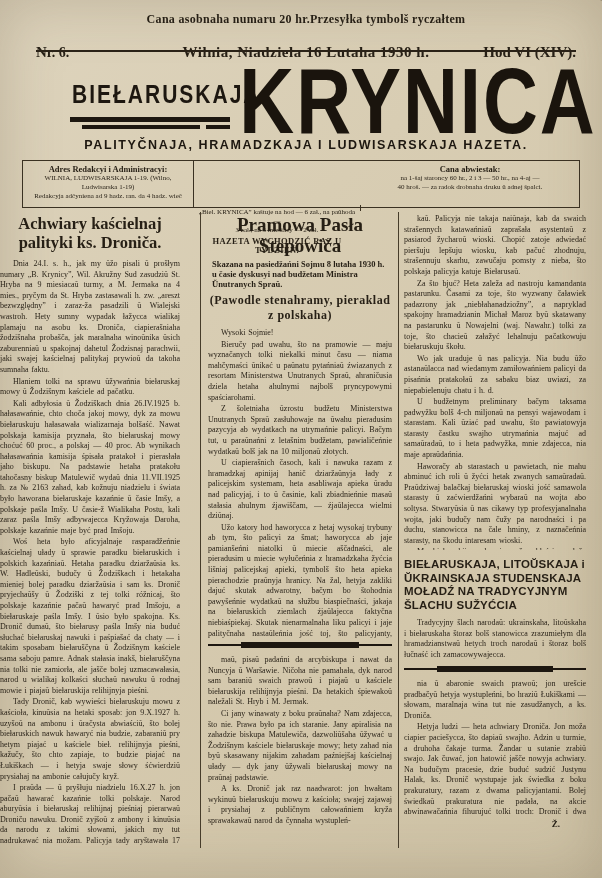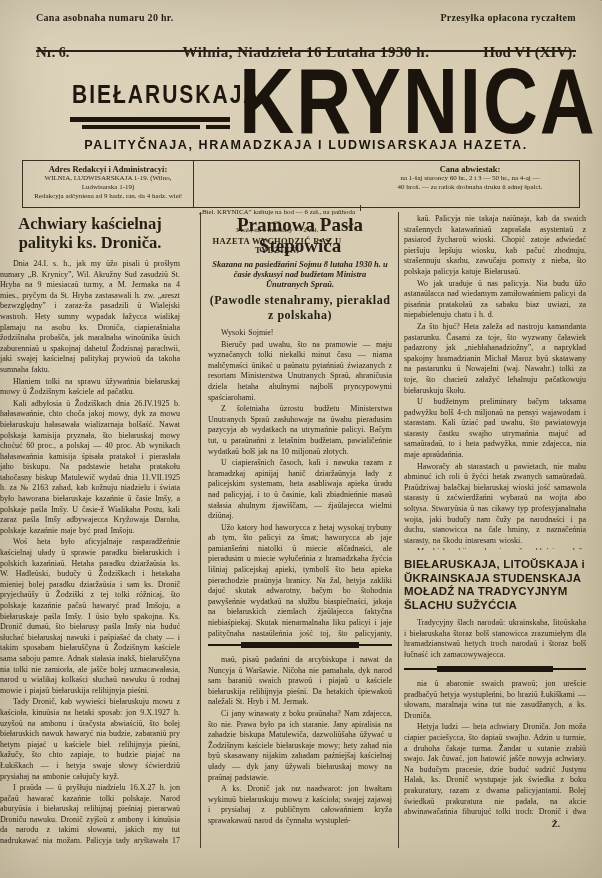--- a/index.html
+++ b/index.html
@@ -4,21 +4,21 @@
 <style>
   html,body{margin:0;padding:0;}
   body{width:602px;height:878px;overflow:hidden;background:#b9ae93;}
   .page{
     position:relative;width:602px;height:878px;
     background:linear-gradient(135deg,#ded4bd 0%,#d8cdb3 35%,#d3c7ab 70%,#cdc1a4 100%);
     box-shadow:inset 0 0 60px rgba(90,75,50,.25);
     color:#261f15;font-family:"Liberation Serif", serif;
   }
   
-  .topline{position:absolute;top:12px;left:36px;right:26px;display:flex;justify-content:space-between;font-size:10px;font-weight:bold;letter-spacing:.3px;}
+  .topline{position:absolute;top:12px;left:36px;right:26px;display:flex;justify-content:center;font-size:12px;font-weight:bold;letter-spacing:.3px;}
   .dateline{position:absolute;top:28px;left:36px;right:26px;display:flex;align-items:baseline;}
   .issue-no{font-size:14px;font-weight:bold;width:120px;margin-top:16px;}
   .issue-no::first-letter{font-size:15px;}
   .date-center{flex:1;text-align:center;font-size:15px;font-weight:bold;letter-spacing:.5px;}
   .year-right{width:120px;text-align:right;font-size:15px;font-weight:bold;}
   .head-rule{position:absolute;top:50px;left:36px;right:26px;height:2px;background:#2a2217;}
   
   .kicker{position:absolute;top:82px;left:72px;font-family:"Liberation Sans",sans-serif;font-weight:bold;font-size:21px;letter-spacing:2px;transform:scaleY(1.25);color:#1d1710;}
   .kicker-bar1{position:absolute;top:117px;left:70px;width:160px;height:5px;background:#1d1710;}
   .kicker-bar2{position:absolute;top:125px;left:82px;width:118px;height:4px;background:#1d1710;}
@@ -35,21 +35,21 @@
   
   .vrule{position:absolute;top:212px;height:636px;width:1px;background:#463c2a;}
   .vrule.v1{left:200px;} .vrule.v2{left:398px;}
   .col{position:absolute;top:214px;overflow:hidden;}
   .col1{left:0;width:180px;height:634px;}
   .col2{left:208px;width:184px;height:634px;}
   .col3{left:404px;width:182px;height:634px;}
   .para{margin:0 0 1px 0;font-size:8px;line-height:10.6px;text-align:justify;text-indent:13px;word-spacing:.8px;}
   .h1-a{font-size:16.5px;font-weight:bold;text-align:center;line-height:19px;margin:0 0 7px 0;}
   .h1-b{font-size:19px;font-weight:bold;text-align:center;line-height:21px;margin:0 0 3px 0;}
-  .sub-b{font-size:8.5px;font-weight:bold;text-align:center;line-height:10px;margin:0 4px 4px 4px;font-style:italic;}
+  .sub-b{font-size:8.5px;font-weight:bold;line-height:10px;margin:0 4px 4px 4px;}
   .note-b{font-size:12px;font-weight:bold;text-align:center;letter-spacing:.5px;margin:0 0 5px 0;}
   .h1-c{font-family:"Liberation Sans",sans-serif;font-size:11.5px;font-weight:bold;line-height:13.5px;margin:8px 0 6px 0;letter-spacing:.2px;}
   .part{overflow:hidden;}
   .p2-top{height:424px;}
   .p3-top{height:336px;}
   .p3-art3{height:112px;}
   .p2-cont{height:178px;}
   .p3-cont{height:138px;}
   .rule-fancy{position:relative;height:7px;margin:4px 0 6px 0;}
   .rule-fancy .thin{position:absolute;top:2px;left:0;right:0;height:2px;background:#1d1710;}
@@ -58,21 +58,21 @@
   .corner-line{position:absolute;top:0;right:0;width:40px;height:1px;background:rgba(60,50,30,.5);transform:rotate(32deg);transform-origin:right top;}
 </style>
 </head>
 <body>
 
 <div class="page">
   <div class="corner-line"></div>
 
   <div class="topline">
     <span>Cana asobnaha numaru 20 hr.</span>
-    <span>Przesyłka opłacona ryczałtem</span>
+    <span>Przesyłka tymbolš ryczałtem</span>
   </div>
   <div class="dateline">
     <span class="issue-no">Nr. 6.</span>
     <span class="date-center">Wilnia, Niadziela 16 Lutaha 1930 h.</span>
     <span class="year-right">Hod VI (XIV).</span>
   </div>
   <div class="head-rule"></div>
 
   <div class="kicker">BIEŁARUSKAJA</div>
   <div class="kicker-bar1"></div>
@@ -134,22 +134,22 @@
     <div class="part p2-cont">
         <p class="para">maŭ, pisaŭ padańni da arcybiskupa i nawat da Nuncyja ŭ Waršawie. Ničoha nie pamahała, dyk narod sam baraniŭ swaich prawoŭ i piajaŭ u kaściele biełaruskija relihijnyja pieśni. Da hetakich śpiewakoŭ naležali St. Hryb i M. Jermak.</p>
         <p class="para">Ci jany winawaty z boku praŭnaha? Nam zdajecca, što nie. Prawa było pa ich staranie. Jany apiralisia na zahadzie biskupa Matulewiča, dazwoliŭšaha ŭžywać u Žodzišnym kaściele biełaruskaje mowy; hety zahad nia byŭ skasawany nijakim zahadam paźniejšaj kaścielnaj ułady — dyk jany ŭžywali biełaruskaj mowy na praŭnaj padstawie.</p>
         <p class="para">A ks. Dronič jak raz naadwarot: jon hwałtam wykinuŭ biełaruskuju mowu z kaścioła; swajej zajawaj i prysiahaj z publičnym całowańniem kryža sprawakawaŭ narod da čynnaha wystupleń-</p>
       </div>
   </div>
 
   <div class="col col3">
     <div class="part p3-top">
         <p class="para">kaŭ. Palicyja nie takaja naiŭnaja, kab da swaich strašennych katawańniaŭ zaprašała asystentaŭ z pasiarod žycharoŭ wioski. Chopić zatoje adwiedać pieršuju lepšuju wiosku, kab pačuć zhodnuju, strašennuju skarhu, zawučaju pomsty z nieba, što polskaja palicyja katuje Biełarusaŭ.</p>
+        <p class="para">Za što bjuć? Heta zaleža ad nastroju kamandanta pastarunku. Časami za toje, što wyzwany čaławiek padazrony jak „niebłahanadziožny”, a napryklad spakojny hramadzianin Michał Maroz byŭ skatawany na pastarunku ŭ Nowajelni (waj. Nawahr.) tolki za toje, što chacieŭ załažyć lehalnuju pačatkowuju biełaruskuju škołu.</p>
         <p class="para">Wo jak uraduje ŭ nas palicyja. Nia budu ŭžo astanaŭlacca nad wiedamym zamiłowańniem palicyi da pisańnia pratakołaŭ za sabaku biaz uwiazi, za niepabielenuju chatu i h. d.</p>
-        <p class="para">Za što bjuć? Heta zaleža ad nastroju kamandanta pastarunku. Časami za toje, što wyzwany čaławiek padazrony jak „niebłahanadziožny”, a napryklad spakojny hramadzianin Michał Maroz byŭ skatawany na pastarunku ŭ Nowajelni (waj. Nawahr.) tolki za toje, što chacieŭ załažyć lehalnuju pačatkowuju biełaruskuju škołu.</p>
         <p class="para">U budžetnym preliminary bačym taksama padwyžku bolš 4-ch miljonaŭ na pensyi wajawodam i starastam. Kali ŭziać pad uwahu, što pawiatowyja starasty častku swajho utrymańnia majuć ad samaŭradaŭ, to i heta padwyžka, mnie zdajecca, nia maje apraŭdańnia.</p>
         <p class="para">Haworačy ab starastach u pawietach, nie mahu abminuć ich roli ŭ žyćci hetak zwanych samaŭradaŭ. Praŭdziwaj balačkaj biełaruskaj wioski jość samawola starasty ŭ zaćwierdžańni wybaraŭ na wojta abo soltysa. Stwaryŭsia ŭ nas cikawy typ profesyjanalnaha wojta, jaki budučy nam čužy pa narodnaści i pa duchu, stanowicca na čale hminy, z naznačeńnia starasty, na škodu intaresam wioski.</p>
         <p class="para">My, biełaruskija pasły, nia možam kłaści na plečy ciapierašniaha p. Ministra Unutranych Spraŭ toj adkaznaści za sumny spadak pa p. Ministru Składkoŭskim. Zatoje budziem damahacca i čakać ad p. Ministra Juzefskaha likwidacyi nadužyćciaŭ i biaspraŭja, jakoje bačyłasia u časy ŭradawańnia byŭšaha Ministra Unutranych Sprawaŭ.</p>
       </div>
     <div class="part p3-art3">
       <h2 class="h1-c">BIEŁARUSKAJA, LITOŬSKAJA i ŬKRAINSKAJA STUDENSKAJA MOŁADŹ NA TRADYCYJNYM ŠLACHU SUŽYĆCIA</h2>
       <div>
           <p class="para">Tradycyjny šlach narodaŭ: ukrainskaha, litoŭskaha i biełaruskaha štoraz bolš stanowicca zrazumiełym dla hramadzianstwaŭ hetych troch narodaŭ i štoraz bolš łučnaść ich zamacowywajecca.</p>
           <p class="para">Ad 1922 hodu biełarusy i ŭkraincy na forumie polskaha parlamentu zmahajucca za swaje prawy supolna. U hetyja časy da biełaruska-ukra-</p>
         </div>

